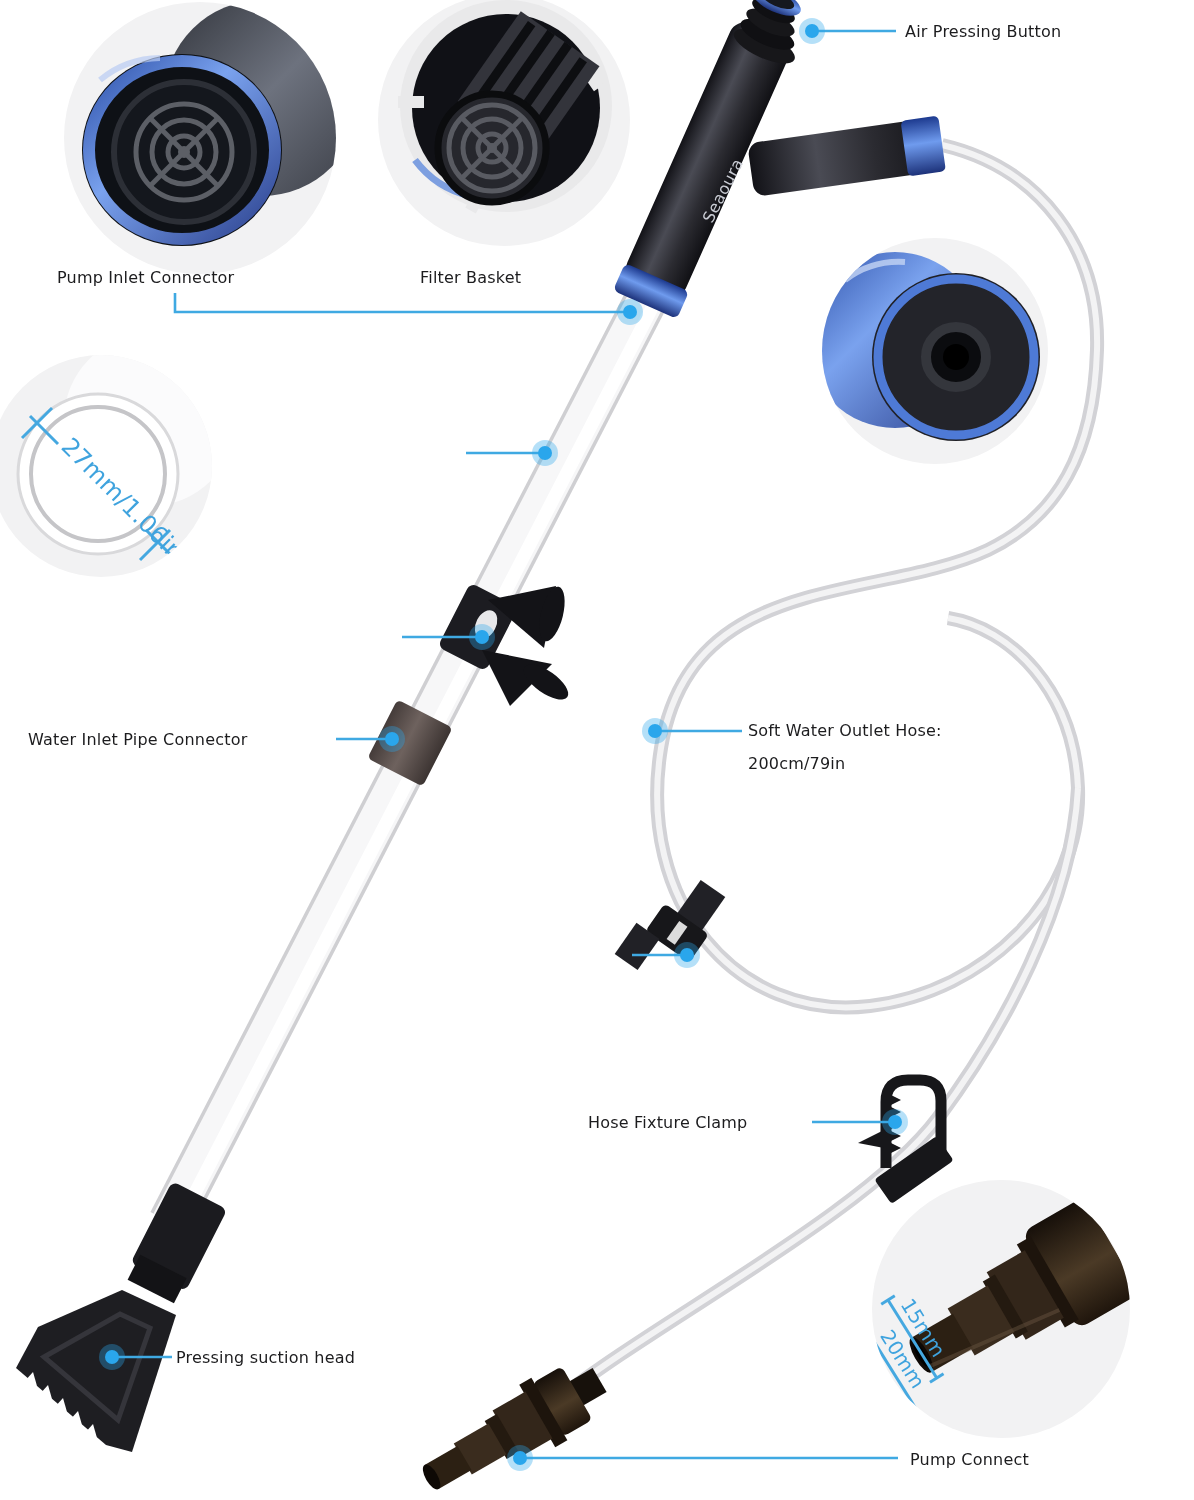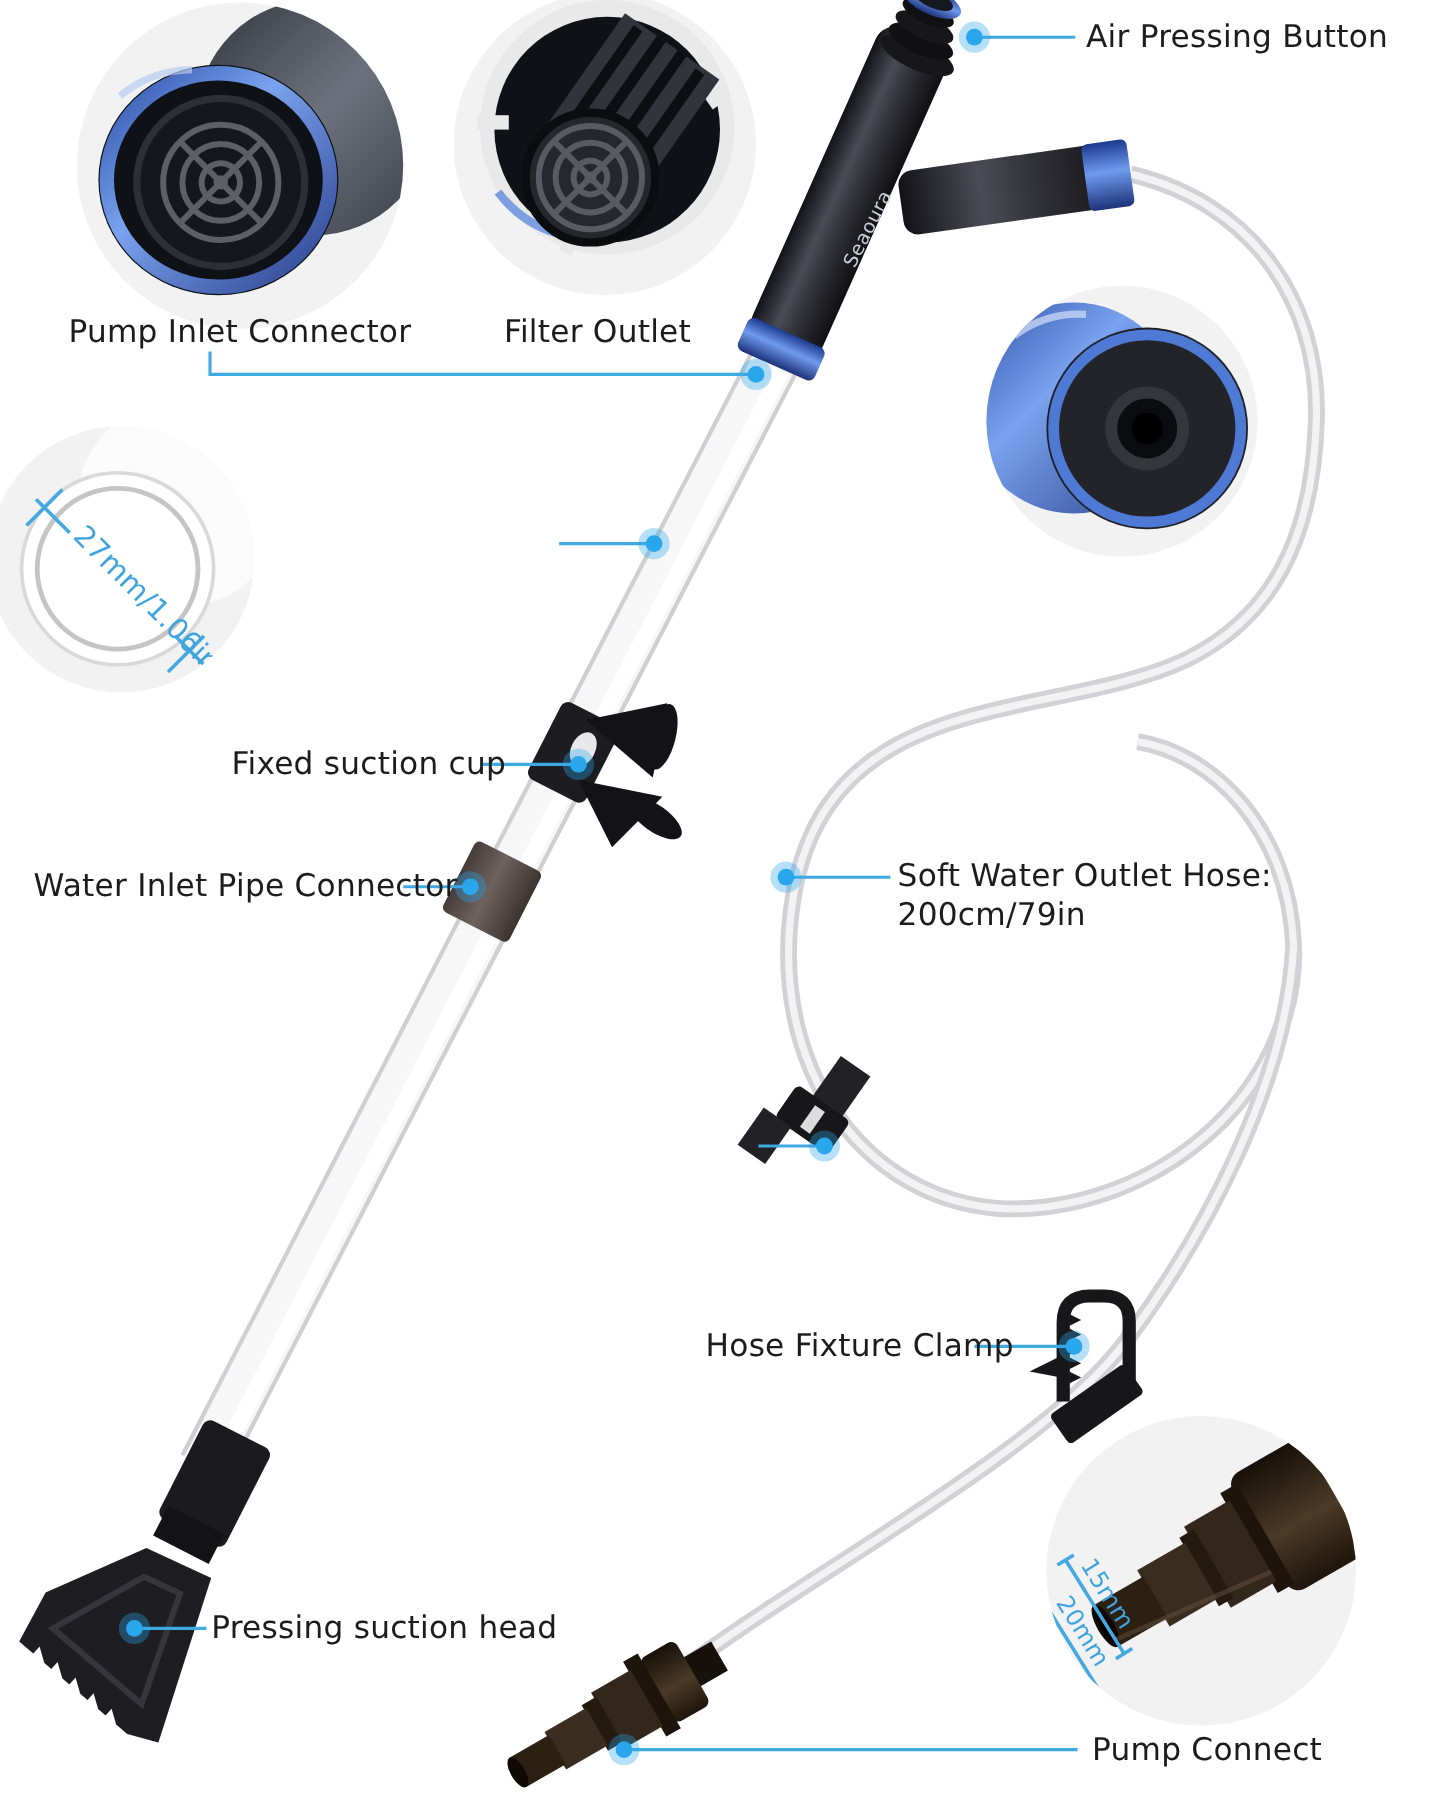--- a/index.html
+++ b/index.html
@@ -6,21 +6,21 @@
   .canvas{
     position:relative;
     width:1194px;height:1500px;
     background:#ffffff;
     overflow:hidden;
     font-family:"DejaVu Sans","Liberation Sans",sans-serif;
   }
   .art{position:absolute;left:0;top:0;}
   .label{
     position:absolute;
-    font-size:26px;
+    font-size:16px;
     line-height:33px;
     color:#1c1c1e;
     letter-spacing:0.2px;
     white-space:nowrap;
   }
   .svg-dim{
     font-family:"DejaVu Sans","Liberation Sans",sans-serif;
     fill:#3fa3de;
     font-size:24px;
   }
@@ -352,24 +352,23 @@
         </g>
     <g>
           <circle cx="520" cy="1458" r="13" fill="#2aa6ec" opacity="0.35"></circle>
           <circle cx="520" cy="1458" r="7" fill="#2aa6ec"></circle>
         </g>
   </g>
 </svg>
 
 <div class="label" style="left:905px;top:15px">Air Pressing Button</div>
 <div class="label" style="left:57px;top:261px">Pump Inlet Connector</div>
-<div class="label" style="left:420px;top:261px">Filter Outlet</div>
-
-
-<div class="label" style="left:193px;top:621px">Fixed suction cup</div>
+<div class="label" style="left:420px;top:261px">Filter Basket</div>
+
+
 <div class="label" style="left:28px;top:723px">Water Inlet Pipe Connector</div>
 
 <div class="label" style="left:748px;top:714px">
   <div>Soft Water Outlet Hose:</div>
   <div>200cm/79in</div>
 </div>
 
 <div class="label" style="left:588px;top:1106px">Hose Fixture Clamp</div>
 <div class="label" style="left:176px;top:1341px">Pressing suction head</div>
 <div class="label" style="left:910px;top:1443px">Pump Connect</div>

